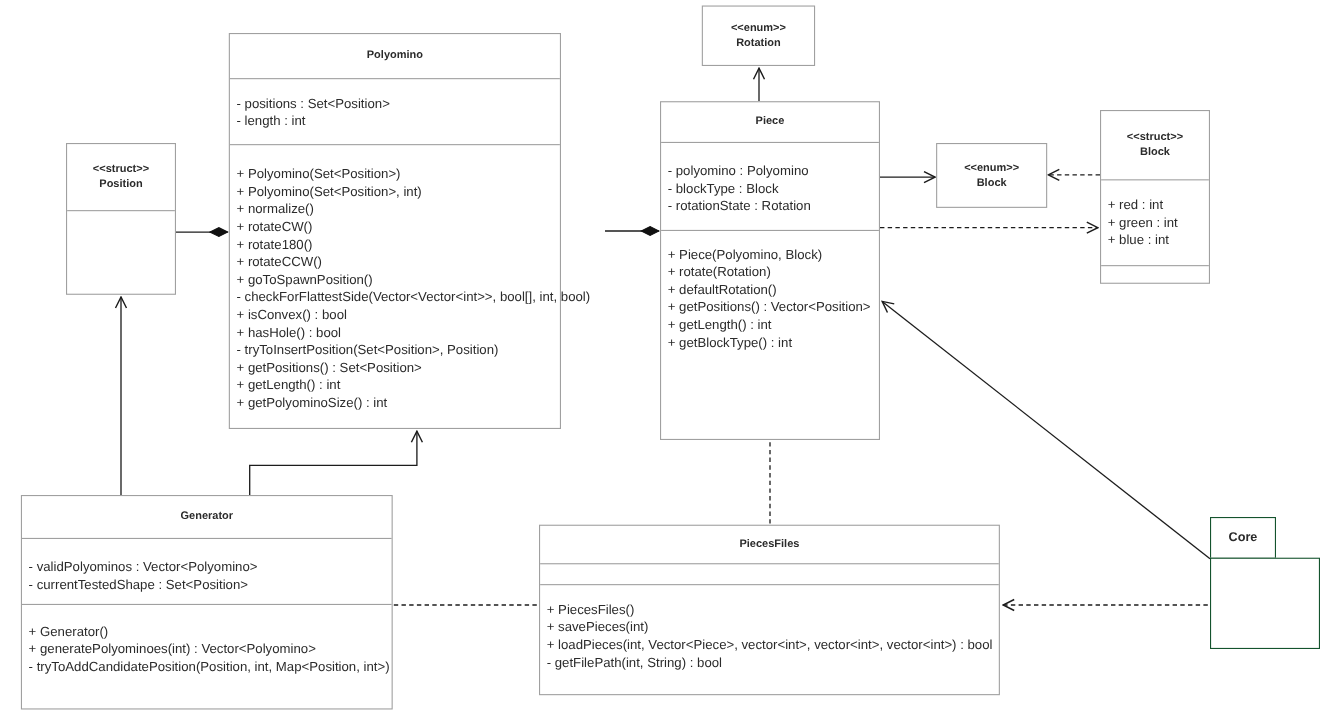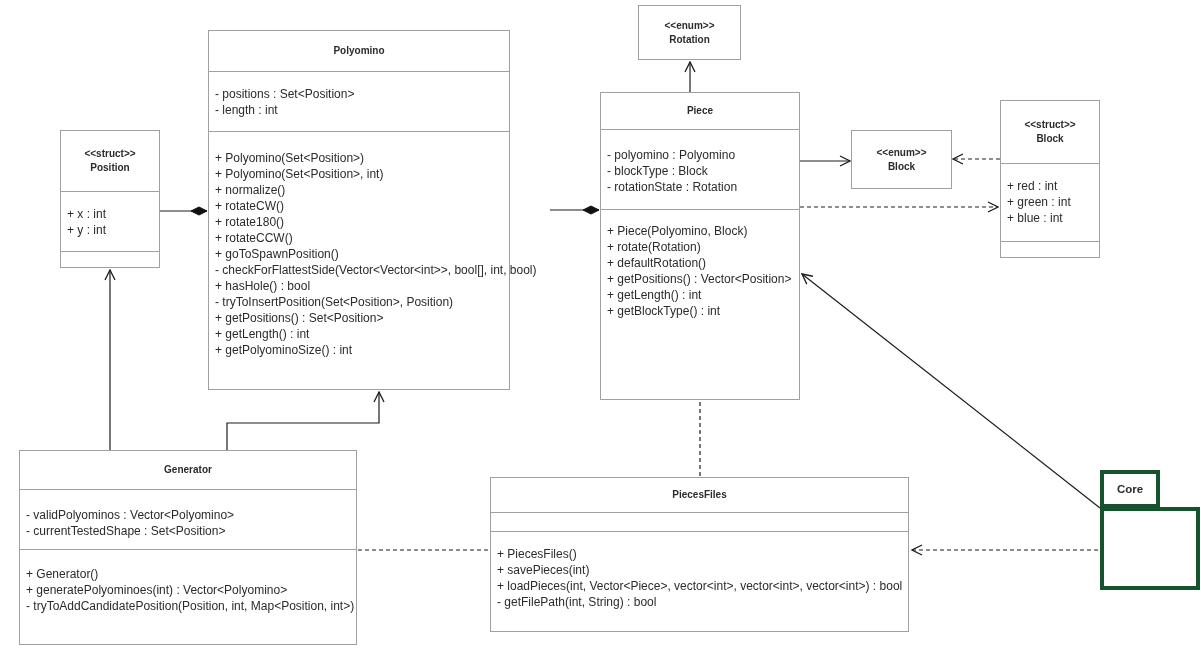--- a/index.html
+++ b/index.html
@@ -15,21 +15,21 @@
     display:flex; flex-direction:column; align-items:center; justify-content:center;
     font-weight:bold; font-size:10px; line-height:14px; text-align:center;
     box-sizing:border-box;
   }
   .compartment {
     border-top:1px solid #a0a0a0; box-sizing:border-box;
     padding:14px 4px 0 6px; overflow:visible;
   }
   .member { font-size:12px; line-height:16px; white-space:nowrap; }
   .pkg-tab, .pkg-body {
-    position:absolute; background:#ffffff; border:4px solid #14532d; box-sizing:border-box;
+    position:absolute; background:#ffffff; border:1px solid #14532d; box-sizing:border-box;
   }
   .pkg-tab { display:flex; align-items:center; justify-content:center; font-weight:bold; font-size:11.5px; }
   svg.rels { position:absolute; left:0; top:0; pointer-events:none; }
 </style>
 </head>
 <body>
 
 <div class="canvas">
 
   <svg class="rels" width="1201" height="651" viewBox="0 0 1201 651">
@@ -55,44 +55,41 @@
       <line x1="1100" y1="508" x2="802" y2="274" marker-end="url(#openArrow)"></line>
       <line x1="1098" y1="550" x2="912" y2="550" stroke-dasharray="4 3" marker-end="url(#openArrow)"></line>
     </g>
   </svg>
 
   <div class="uml-class" style="left:60px;top:130px;width:100px;height:138px">
     <div class="title" style="height:60px">
       <span>&lt;&lt;struct&gt;&gt;</span>
       <span>Position</span>
     </div>
-    <div class="compartment" style="height:60px">
-        <div class="member">+ x : int</div>
-        <div class="member">+ y : int</div>
-      </div>
     <div class="compartment" style="height:16px;padding-top:0"></div>
   </div>
 
   <div class="uml-class" style="left:208px;top:30px;width:302px;height:360px">
     <div class="title" style="height:40px">
       <span>Polyomino</span>
     </div>
     <div class="compartment" style="height:60px">
         <div class="member">- positions : Set&lt;Position&gt;</div>
         <div class="member">- length : int</div>
       </div>
     <div class="compartment" style="height:258px;padding-top:18px">
         <div class="member">+ Polyomino(Set&lt;Position&gt;)</div>
         <div class="member">+ Polyomino(Set&lt;Position&gt;, int)</div>
         <div class="member">+ normalize()</div>
         <div class="member">+ rotateCW()</div>
         <div class="member">+ rotate180()</div>
         <div class="member">+ rotateCCW()</div>
         <div class="member">+ goToSpawnPosition()</div>
         <div class="member">- checkForFlattestSide(Vector&lt;Vector&lt;int&gt;&gt;, bool[], int, bool)</div>
+        <div class="member">+ isConvex() : bool</div>
         <div class="member">+ hasHole() : bool</div>
         <div class="member">- tryToInsertPosition(Set&lt;Position&gt;, Position)</div>
         <div class="member">+ getPositions() : Set&lt;Position&gt;</div>
         <div class="member">+ getLength() : int</div>
         <div class="member">+ getPolyominoSize() : int</div>
       </div>
   </div>
 
   <div class="uml-class" style="left:638px;top:5px;width:103px;height:55px">
     <div class="title" style="height:53px">

